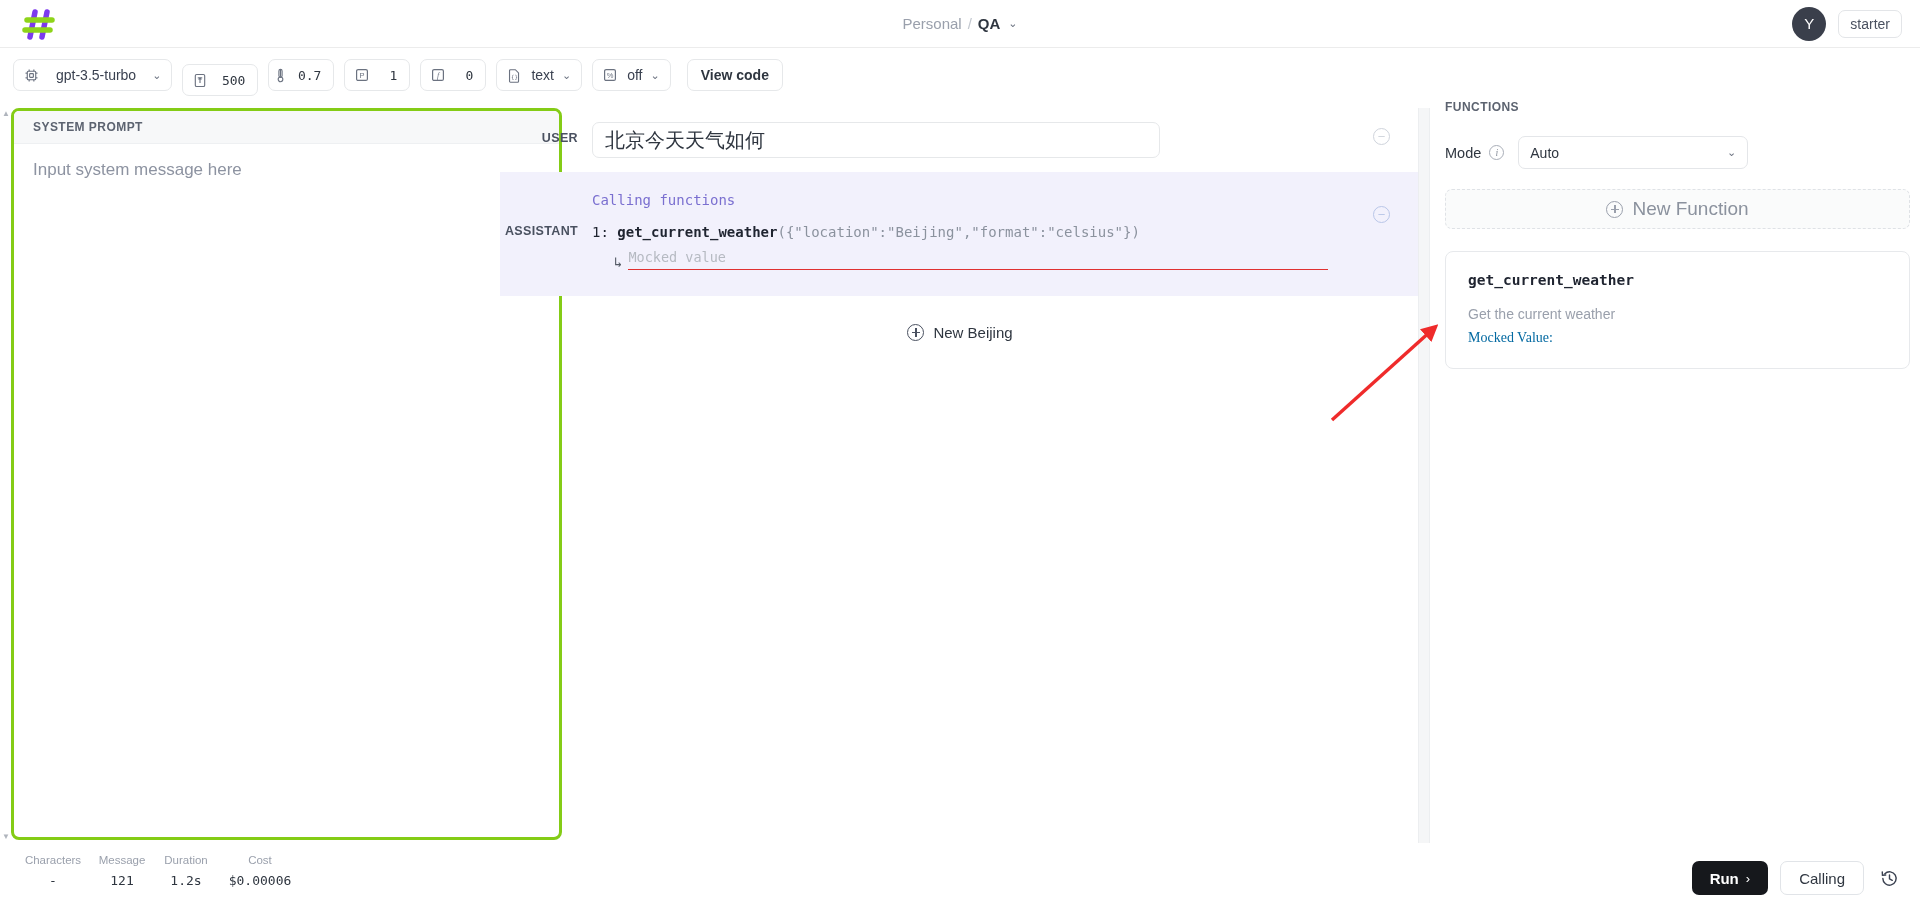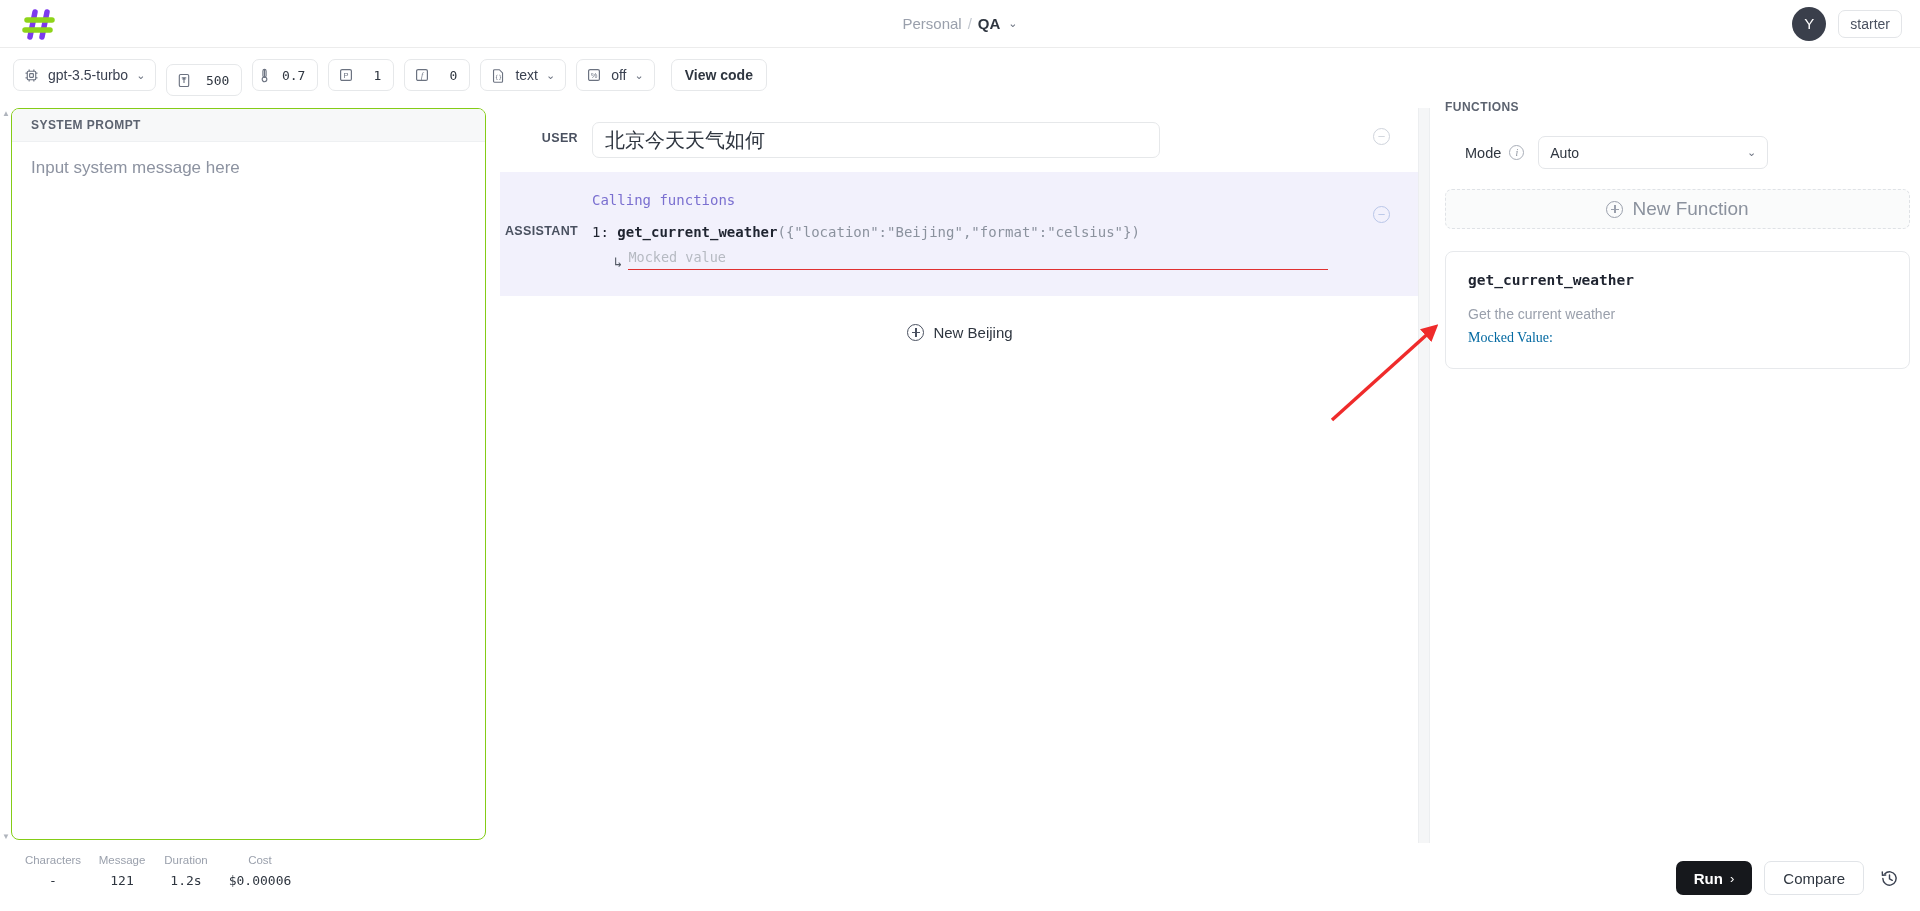--- a/index.html
+++ b/index.html
@@ -59,35 +59,35 @@
     width: 34px; height: 30px; display: flex; align-items: center; justify-content: center;
     color: #6b7280;
   }
   .tb-icon svg { display:block; }
   .tb-label { font-size: 14px; color: #3a4150; padding-right: 8px; }
   .tb-num {
     font-family: "DejaVu Sans Mono", monospace; font-size: 13px; color: #2f3640;
     text-align: right; padding-right: 12px; padding-left: 6px;
   }
   .tb-caret { color: #6b7280; font-size: 11px; padding-right: 10px; }
-  .w-model { min-width: 120px; }
+  .w-model { min-width: 120px; gap: 8px; }
   .w-num-1 { width: 76px; margin-top: 10px; }
   .w-num-2 { width: 66px; }
   .viewcode-btn {
     height: 32px; border: 1px solid #e6e8ea; border-radius: 7px; background: #fff;
     font-size: 14px; color: #2f3640; padding: 0 13px; font-weight: 600;
     display: flex; align-items: center; margin-left: 6px; cursor: pointer;
     font-family: "Liberation Sans", sans-serif;
   }
 
   
   .sys-panel {
     position: absolute; left: 11px; top: 108px;
-    width: 475px; height: 732px;
-    border: 1px solid #84cc16; border-radius: 8px; background: #fff; overflow: hidden;
+    width: 551px; height: 732px;
+    border: 3px solid #84cc16; border-radius: 8px; background: #fff; overflow: hidden;
   }
   .sys-head {
     height: 33px; background: #f7f8f9; border-bottom: 1px solid #eef0f2;
     display: flex; align-items: center; padding-left: 19px;
     font-size: 12px; font-weight: 700; letter-spacing: .45px; color: #5c6370;
   }
   .sys-body { padding: 16px 19px; font-size: 17px; color: #8d93a1; }
 
   
   .msgs { position: absolute; left: 500px; top: 108px; width: 920px; height: 732px; }
@@ -148,21 +148,21 @@
     background: #f5f6f7; border-left: 1px solid #eceef0; border-right: 1px solid #eceef0;
   }
   .scroll-arrow { position: absolute; left: 1.5px; width: 9px; text-align: center; color: #b0b5bd; font-size: 8px; line-height: 1; }
 
   
   .fn-panel { position: absolute; left: 1445px; top: 100px; width: 465px; }
   .fn-title {
     font-size: 12px; font-weight: 700; letter-spacing: .45px; color: #5c6370;
     margin-bottom: 22px;
   }
-  .mode-row { display: flex; align-items: center; gap: 8px; margin-bottom: 20px; margin-left: 20px; }
+  .mode-row { display: flex; align-items: center; gap: 8px; margin-bottom: 20px; }
   .mode-label { font-size: 14.5px; color: #2f3640; }
   .info-i {
     width: 15px; height: 15px; border-radius: 50%; border: 1px solid #a9aeb8;
     color: #8b929e; font-size: 10px; display: flex; align-items: center;
     justify-content: center; font-style: italic; font-family: "Liberation Serif", serif;
   }
   .mode-select {
     width: 230px; height: 33px; border: 1px solid #e4e6e9; border-radius: 7px;
     background: #fff; display: flex; align-items: center;
     padding: 0 11px; font-size: 14px; color: #2f3640; justify-content: space-between;
@@ -433,21 +433,21 @@
         <div class="stat-head">Cost</div>
         <div class="stat-val">$0.00006</div>
       </div>
     </div>
 
     <div class="footer-actions">
       <button class="run-btn">
         <span>Run</span>
         <span class="run-chev">›</span>
       </button>
-      <button class="compare-btn">Compare</button>
+      <button class="compare-btn">Calling</button>
       <div class="history-btn">
         <svg width="19" height="19" viewBox="0 0 20 20" fill="none" stroke="#3a4150" stroke-width="1.5" stroke-linecap="round">
           <path d="M3 10 a7 7 0 1 0 2.1 -5"></path>
           <polyline points="2.4,3.2 2.6,6.6 6,6.3"></polyline>
           <polyline points="10,6.2 10,10.3 12.9,11.9"></polyline>
         </svg>
       </div>
     </div>
   </div>
 

